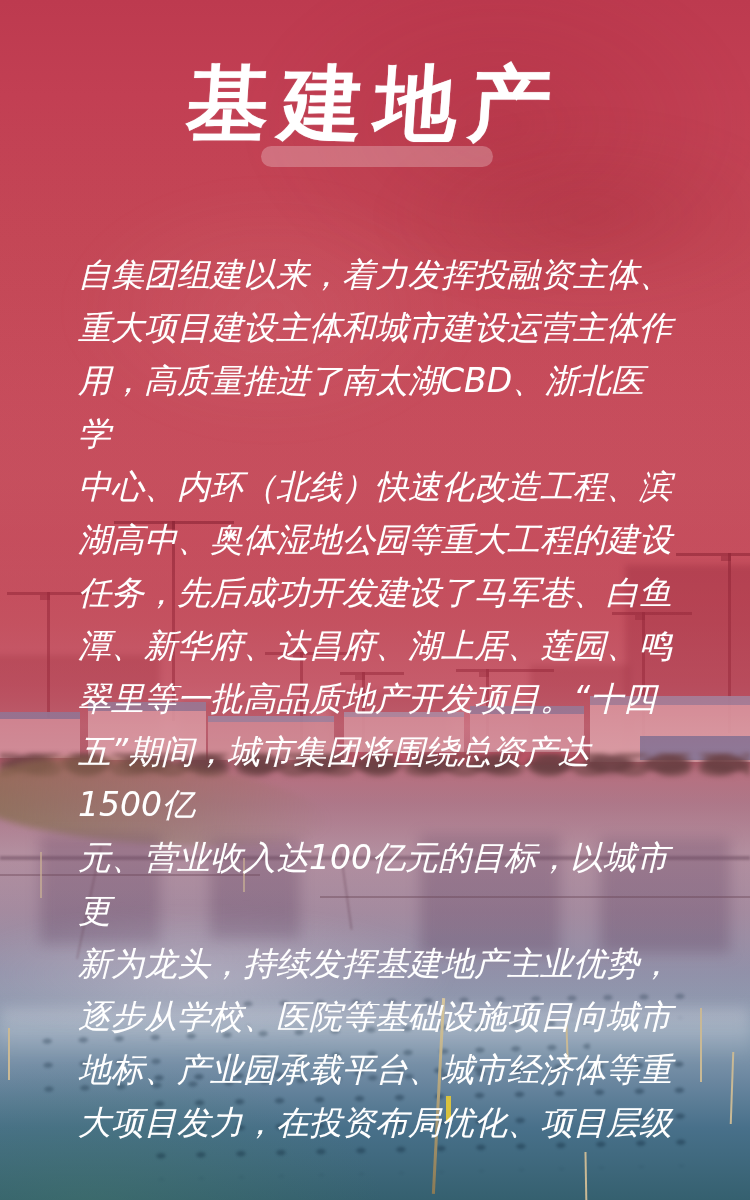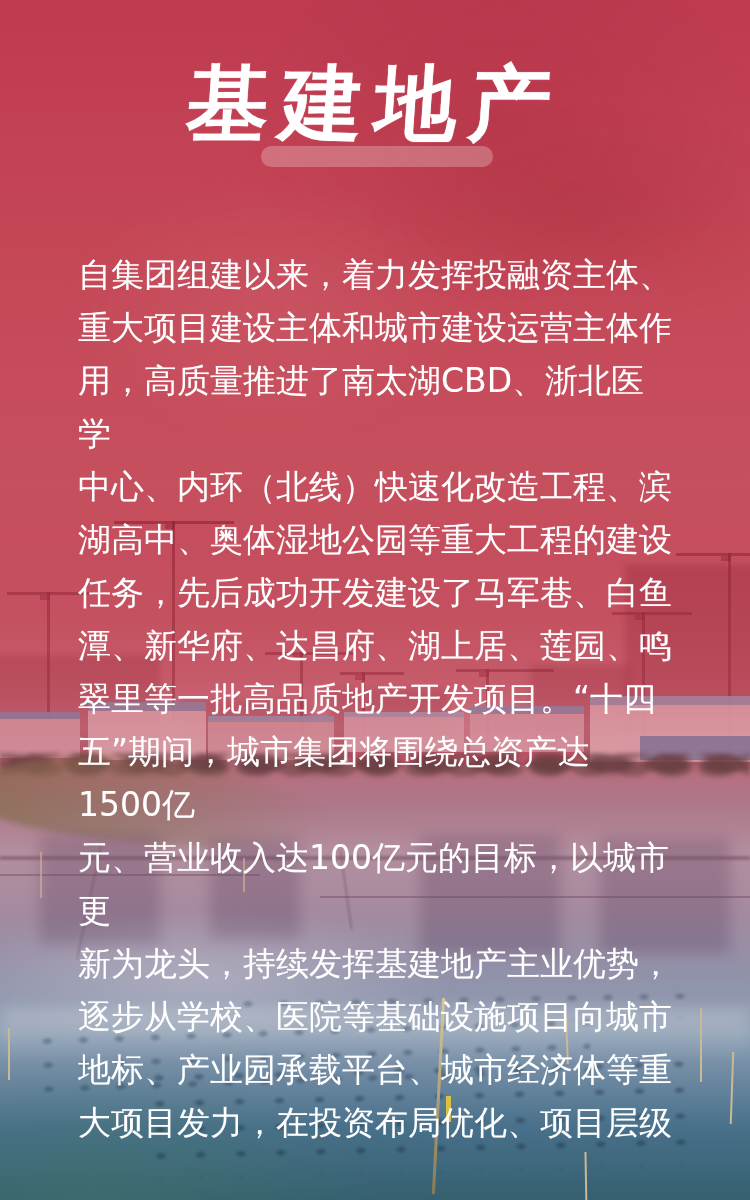--- a/index.html
+++ b/index.html
@@ -103,20 +103,21 @@
     position:absolute;top:58px;left:0;width:100%;text-align:center;
     font-family:"DejaVu Serif","Liberation Serif",serif;font-weight:bold;
     font-size:82px;line-height:1.1;letter-spacing:12px;color:var(--text_white);
     transform:skewX(-4deg);text-shadow:0 0 1px rgba(255,255,255,.7);
   }
   .body-text{
     position:absolute;top:248px;left:78px;width:596px;z-index:10;
     font-size:33px;line-height:53px;color:var(--text_white);
     white-space:pre-line;letter-spacing:0;font-weight:400;
     text-shadow:0 0 1px rgba(255,255,255,.25);
+    font-style:italic;
   }
 </style>
 </head>
 <body>
 
 <div class="page">
 
   <div class="scene">
 
     <i class="streak dark" style="left:250px;top:-40px;width:500px;height:330px"></i>

